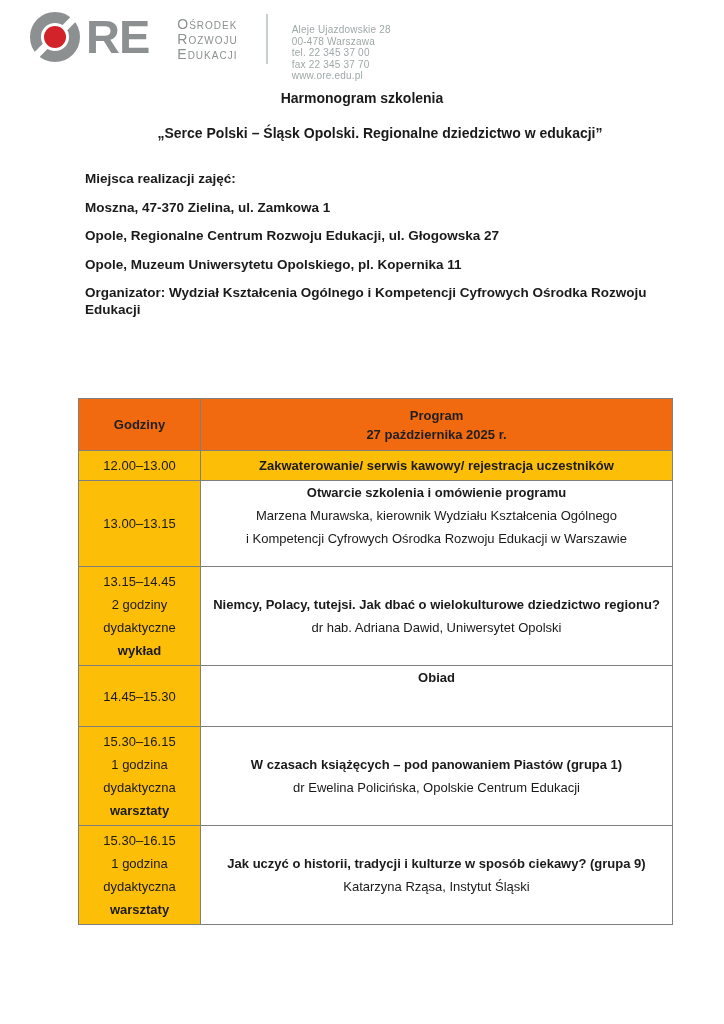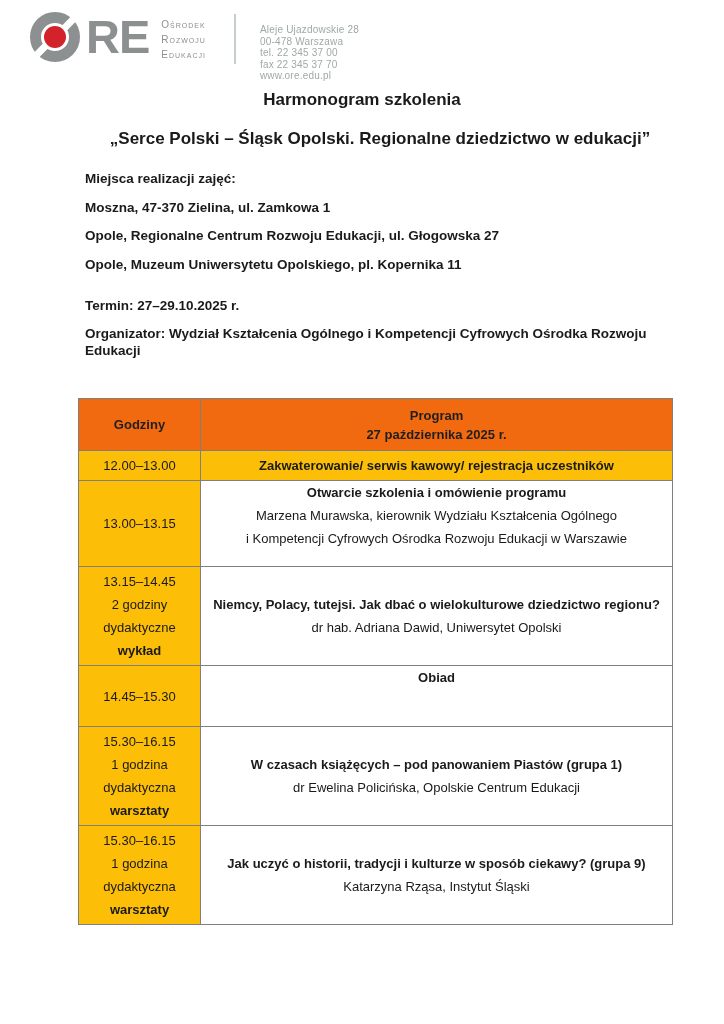--- a/index.html
+++ b/index.html
@@ -37,37 +37,37 @@
   .ore-ring::after{bottom:-7px;left:-3px;transform:rotate(45deg);}
   .ore-dot{
     position:absolute;left:14px;top:14px;width:22px;height:22px;
     border-radius:50%;background:var(--logo-red);
   }
   .ore-re{
     font-size:47px;line-height:50px;font-weight:bold;
     color:var(--logo-gray);letter-spacing:-1px;
   }
   .ore-name{
-    margin-left:12px;margin-top:5px;
+    margin-left:28px;margin-top:5px;
     color:var(--logo-gray);
     font-variant:small-caps;
-    font-size:10px;line-height:15px;letter-spacing:1px;
+    font-size:14px;line-height:15px;letter-spacing:1px;
   }
   .lh-divider{
     width:2px;height:50px;background:#c8cecf;
     margin-left:28px;margin-top:2px;
   }
   .lh-address{
     margin-left:24px;margin-top:12px;
     color:var(--addr-gray);
     font-size:10px;line-height:11.5px;letter-spacing:.2px;
   }
   
   .titles{position:absolute;top:90px;left:0;width:724px;text-align:center;}
-  .title-line{font-weight:bold;font-size:17px;}
+  .title-line{font-weight:bold;font-size:14px;}
   .title-line + .title-line{margin-top:19px;padding-left:36px;}
   
   .info{position:absolute;top:170px;left:85px;width:566px;}
   .info p{font-weight:bold;font-size:13.5px;line-height:17px;margin-bottom:11.5px;}
   .info p.gap-before{margin-top:24px;}
   
   .schedule{
     position:absolute;top:398px;left:78px;
     width:595px;border-collapse:collapse;
     font-size:13px;
@@ -131,21 +131,20 @@
 <div class="titles">
   <div class="title-line">Harmonogram szkolenia</div>
   <div class="title-line">„Serce Polski – Śląsk Opolski. Regionalne dziedzictwo w edukacji”</div>
 </div>
 
 <div class="info">
   <p>Miejsca realizacji zajęć:</p>
   <p>Moszna, 47-370 Zielina, ul. Zamkowa 1</p>
   <p>Opole, Regionalne Centrum Rozwoju Edukacji, ul. Głogowska 27</p>
   <p>Opole, Muzeum Uniwersytetu Opolskiego, pl. Kopernika 11</p>
-  <p class="gap-before">Termin: 27–29.10.2025 r.</p>
   <p>Organizator: Wydział Kształcenia Ogólnego i Kompetencji Cyfrowych Ośrodka Rozwoju Edukacji</p>
 </div>
 
 <table class="schedule">
   <colgroup>
     <col class="col-time">
     <col>
   </colgroup>
   <tbody>
     <tr class="hdr">

